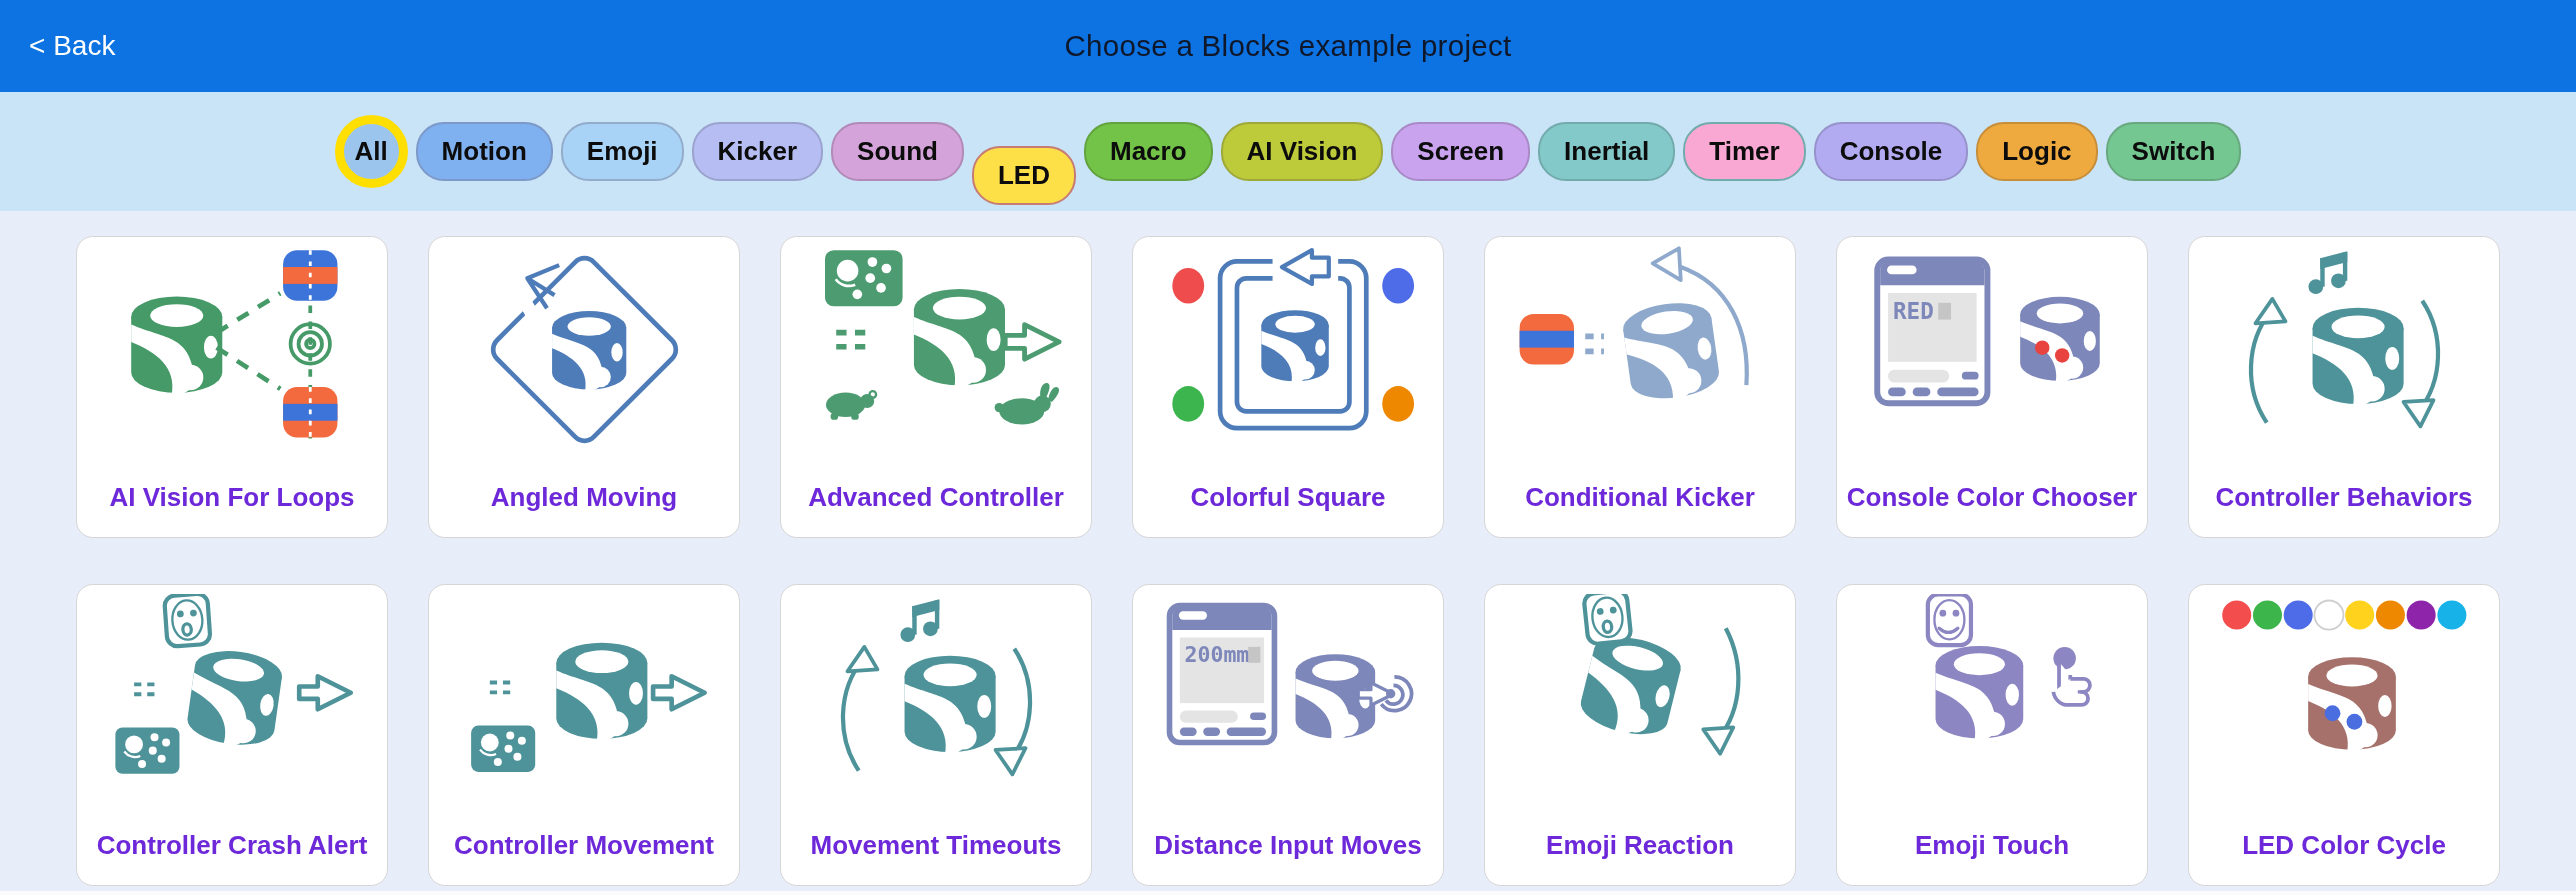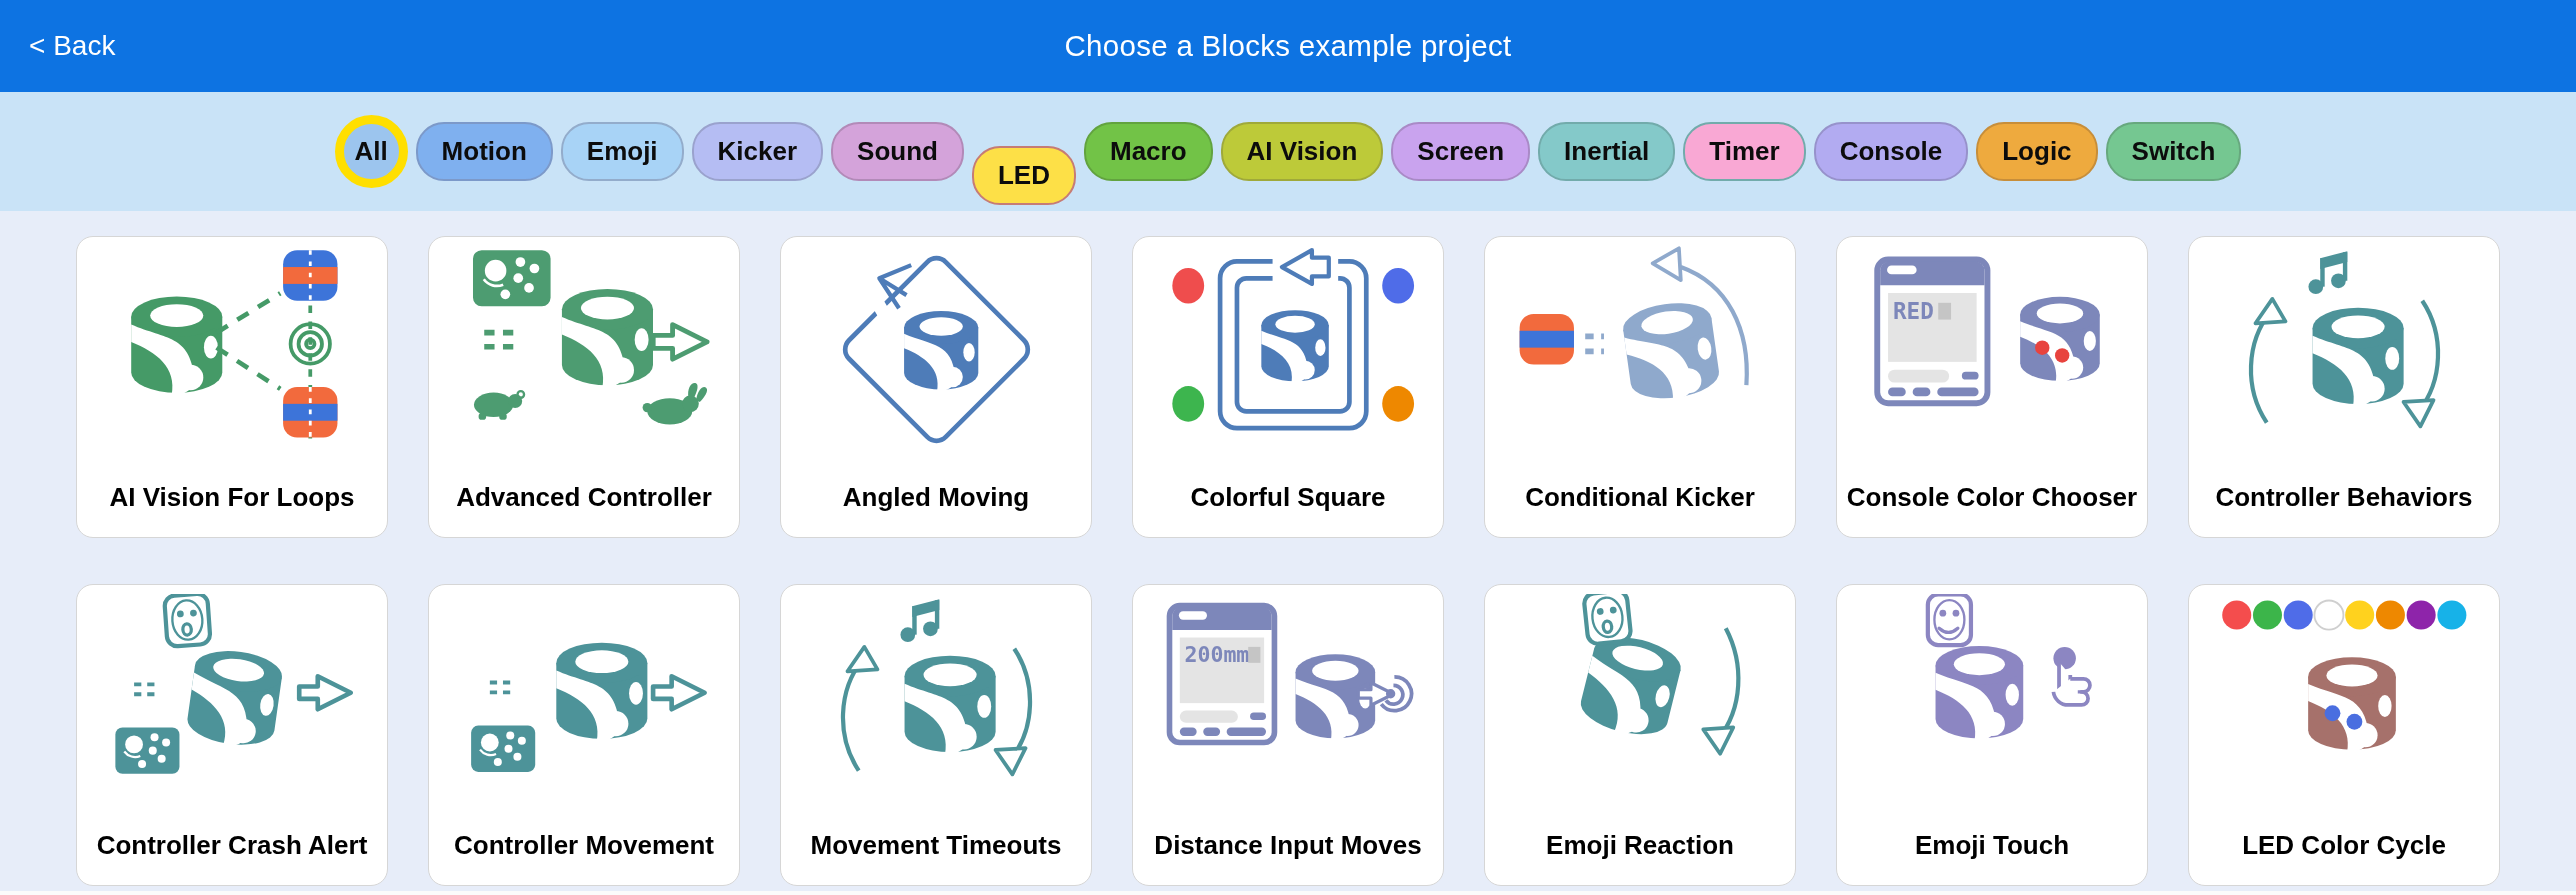--- a/index.html
+++ b/index.html
@@ -4,38 +4,38 @@
 <style>
   html,body{margin:0;padding:0;background:#ffffff;}
   .app{position:relative;width:2576px;height:896px;overflow:hidden;
        font-family:"Liberation Sans","DejaVu Sans",sans-serif;}
 
   
   .topbar{position:relative;height:92px;display:flex;align-items:center;justify-content:center;}
   .back{position:absolute;left:23px;top:0;height:100%;background:transparent;border:none;
         color:#ffffff;font-size:28px;font-weight:400;cursor:pointer;
         font-family:"Liberation Sans","DejaVu Sans",sans-serif;}
-  .title{margin:0;color:#ffffff;font-size:29.5px;font-weight:500;letter-spacing:0.3px;}
+  .title{margin:0;color:#0f172a;font-size:29.5px;font-weight:500;letter-spacing:0.3px;}
 
   
   .filterbar{height:119px;display:flex;align-items:center;justify-content:center;gap:8px;}
   .pill{display:flex;align-items:center;justify-content:center;height:59px;padding:0 24px;
         border-radius:28px;border:2.9px solid;box-sizing:border-box;
         font-size:26px;font-weight:700;color:#0c0c0c;cursor:pointer;
         font-family:"Liberation Sans","DejaVu Sans",sans-serif;}
   .pill.selected{width:55px;height:55px;padding:0;border-radius:50%;border-width:9.5px;box-sizing:content-box;}
 
   
   .content{height:678px;padding-top:25px;box-sizing:content-box;}
   .grid{display:grid;grid-template-columns:repeat(7,312px);grid-auto-rows:302px;
         column-gap:40px;row-gap:46px;justify-content:center;}
   .card{background:#ffffff;border:1.9px solid #d6d6d6;border-radius:17px;box-sizing:border-box;
         display:flex;flex-direction:column;align-items:center;cursor:pointer;}
   .icon-box{height:206px;margin-top:9.5px;display:flex;align-items:center;justify-content:center;}
-  .card-label{margin-top:auto;margin-bottom:25px;font-size:26px;font-weight:700;color:#000000;
+  .card-label{margin-top:auto;margin-bottom:25px;font-size:26px;font-weight:700;color:#6d28d9;
               text-align:center;line-height:1.1;}
   .bottom-strip{position:absolute;left:0;bottom:0;width:100%;height:4.8px;background:#fbfbfb;}
 </style>
 </head>
 <body>
 
 <div class="app">
 
   <header class="topbar" style="background: rgb(13, 115, 226);">
     <button class="back">&lt; Back</button>
@@ -116,20 +116,38 @@
               </g>
    <g transform="translate(189,150)">
     <rect width="58" height="54" rx="15" fill="#f26a3d"></rect>
     <rect y="18" width="58" height="18" fill="#3d74d9"></rect>
               </g>
    <line x1="218" y1="4" x2="218" y2="58" stroke="#fff" stroke-width="3" stroke-dasharray="5 7"></line>
    <line x1="218" y1="150" x2="218" y2="204" stroke="#fff" stroke-width="3" stroke-dasharray="5 7"></line>
             </svg>
           </div>
           <div class="card-label">AI Vision For Loops</div>
+        </div>
+        <div class="card">
+          <div class="icon-box">
+            <svg viewBox="0 0 270 220" width="253" height="207" aria-hidden="true">
+   <rect x="62" y="37" width="146" height="146" rx="14" fill="none" stroke="#4e7cb8" stroke-width="5" transform="rotate(45 135 110)"></rect>
+   <path d="M97 32 L63 45 L82 77" fill="none" stroke="#fff" stroke-width="14"></path>
+   <path d="M108 20 L74 34 L95 66 M74 34 L103 52" fill="none" stroke="#4e7cb8" stroke-width="4.5" stroke-linejoin="round"></path>
+   <g transform="translate(85,58) scale(1.1)">
+    <path d="M14 26 L14 70 A36 16 0 0 0 86 70 L86 26 Z" fill="#4e7cb8"></path>
+    <ellipse cx="50" cy="26" rx="36" ry="16" fill="#4e7cb8"></ellipse>
+    <ellipse cx="50" cy="25" rx="21" ry="9" fill="#fff"></ellipse>
+    <path d="M14 32 C 42 44 60 40 64 74 C 64 84 56 88 46 88 C 50 66 34 54 14 46 Z" fill="#fff"></path>
+    <ellipse cx="77" cy="50" rx="5.5" ry="9" fill="#fff"></ellipse>
+    <circle cx="61" cy="74" r="10" fill="#fff"></circle>
+              </g>
+            </svg>
+          </div>
+          <div class="card-label">Angled Moving</div>
         </div>
         <div class="card">
           <div class="icon-box">
             <svg viewBox="0 0 270 220" width="253" height="207" aria-hidden="true">
    <g transform="translate(16,4) scale(1.15)">
     <rect width="72" height="52" rx="8" fill="#4d9c71"></rect>
     <circle cx="21" cy="19" r="10" fill="#fff"></circle>
     <path d="M10 27 a15 15 0 0 0 18 5" stroke="#fff" stroke-width="2.5" fill="none"></path>
     <circle cx="44" cy="11" r="4.5" fill="#fff"></circle>
                 <circle cx="57" cy="17" r="4.5" fill="#fff"></circle>
@@ -162,38 +180,20 @@
    <g fill="#4d9c71" transform="translate(196,148)">
      <ellipse cx="30" cy="28" rx="24" ry="14"></ellipse>
                 <circle cx="52" cy="20" r="9"></circle>
      <path d="M50 14 C 48 2 54 -4 58 -2 C 62 0 58 10 55 15 Z"></path>
      <path d="M58 16 C 60 4 66 0 69 3 C 72 6 66 14 62 18 Z"></path>
      <circle cx="6" cy="24" r="5"></circle>
               </g>
             </svg>
           </div>
           <div class="card-label">Advanced Controller</div>
-        </div>
-        <div class="card">
-          <div class="icon-box">
-            <svg viewBox="0 0 270 220" width="253" height="207" aria-hidden="true">
-   <rect x="62" y="37" width="146" height="146" rx="14" fill="none" stroke="#4e7cb8" stroke-width="5" transform="rotate(45 135 110)"></rect>
-   <path d="M97 32 L63 45 L82 77" fill="none" stroke="#fff" stroke-width="14"></path>
-   <path d="M108 20 L74 34 L95 66 M74 34 L103 52" fill="none" stroke="#4e7cb8" stroke-width="4.5" stroke-linejoin="round"></path>
-   <g transform="translate(85,58) scale(1.1)">
-    <path d="M14 26 L14 70 A36 16 0 0 0 86 70 L86 26 Z" fill="#4e7cb8"></path>
-    <ellipse cx="50" cy="26" rx="36" ry="16" fill="#4e7cb8"></ellipse>
-    <ellipse cx="50" cy="25" rx="21" ry="9" fill="#fff"></ellipse>
-    <path d="M14 32 C 42 44 60 40 64 74 C 64 84 56 88 46 88 C 50 66 34 54 14 46 Z" fill="#fff"></path>
-    <ellipse cx="77" cy="50" rx="5.5" ry="9" fill="#fff"></ellipse>
-    <circle cx="61" cy="74" r="10" fill="#fff"></circle>
-              </g>
-            </svg>
-          </div>
-          <div class="card-label">Angled Moving</div>
         </div>
         <div class="card">
           <div class="icon-box">
             <svg viewBox="0 0 270 220" width="253" height="207" aria-hidden="true">
               <rect x="62" y="16" width="156" height="178" rx="18" fill="none" stroke="#4e7cb8" stroke-width="5"></rect>
    <rect x="80" y="34" width="120" height="142" rx="10" fill="none" stroke="#4e7cb8" stroke-width="5"></rect>
    <rect x="118" y="8" width="70" height="38" fill="#fff"></rect>
    <path d="M178 10 H160 V2 L128 20 L160 38 V30 H178 Z" fill="#fff" stroke="#4e7cb8" stroke-width="4.5" stroke-linejoin="round" transform="translate(0,2)"></path>
    <g transform="translate(92,58) scale(1.0)">
     <path d="M14 26 L14 70 A36 16 0 0 0 86 70 L86 26 Z" fill="#4e7cb8"></path>

